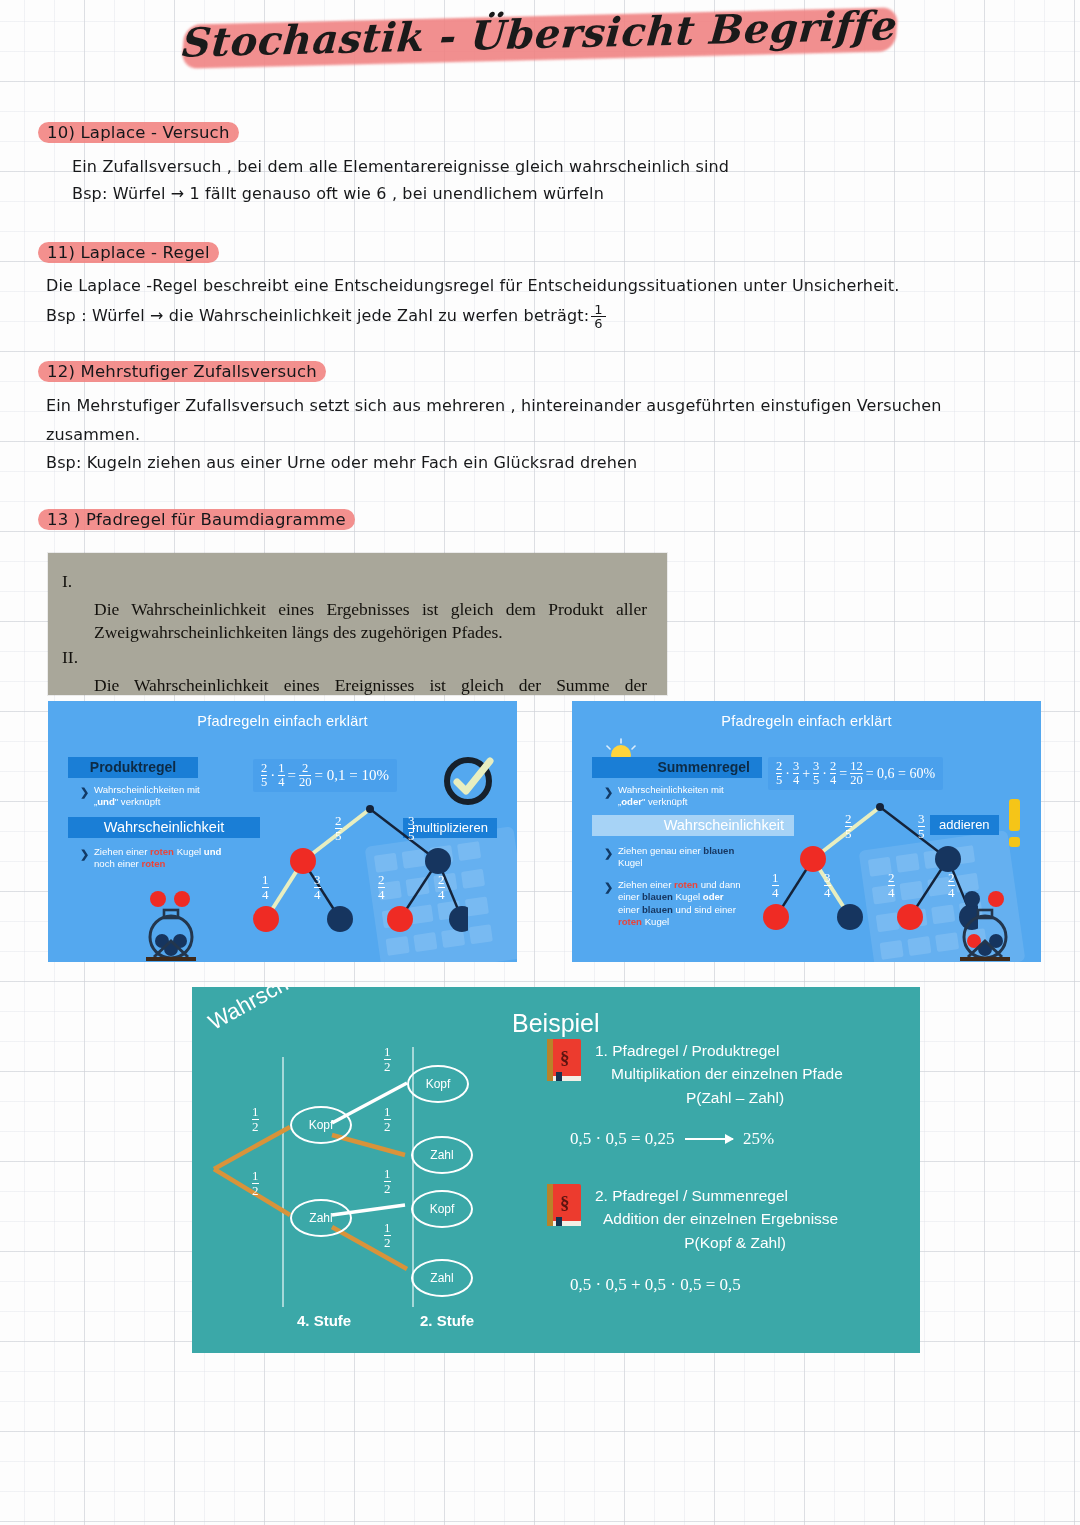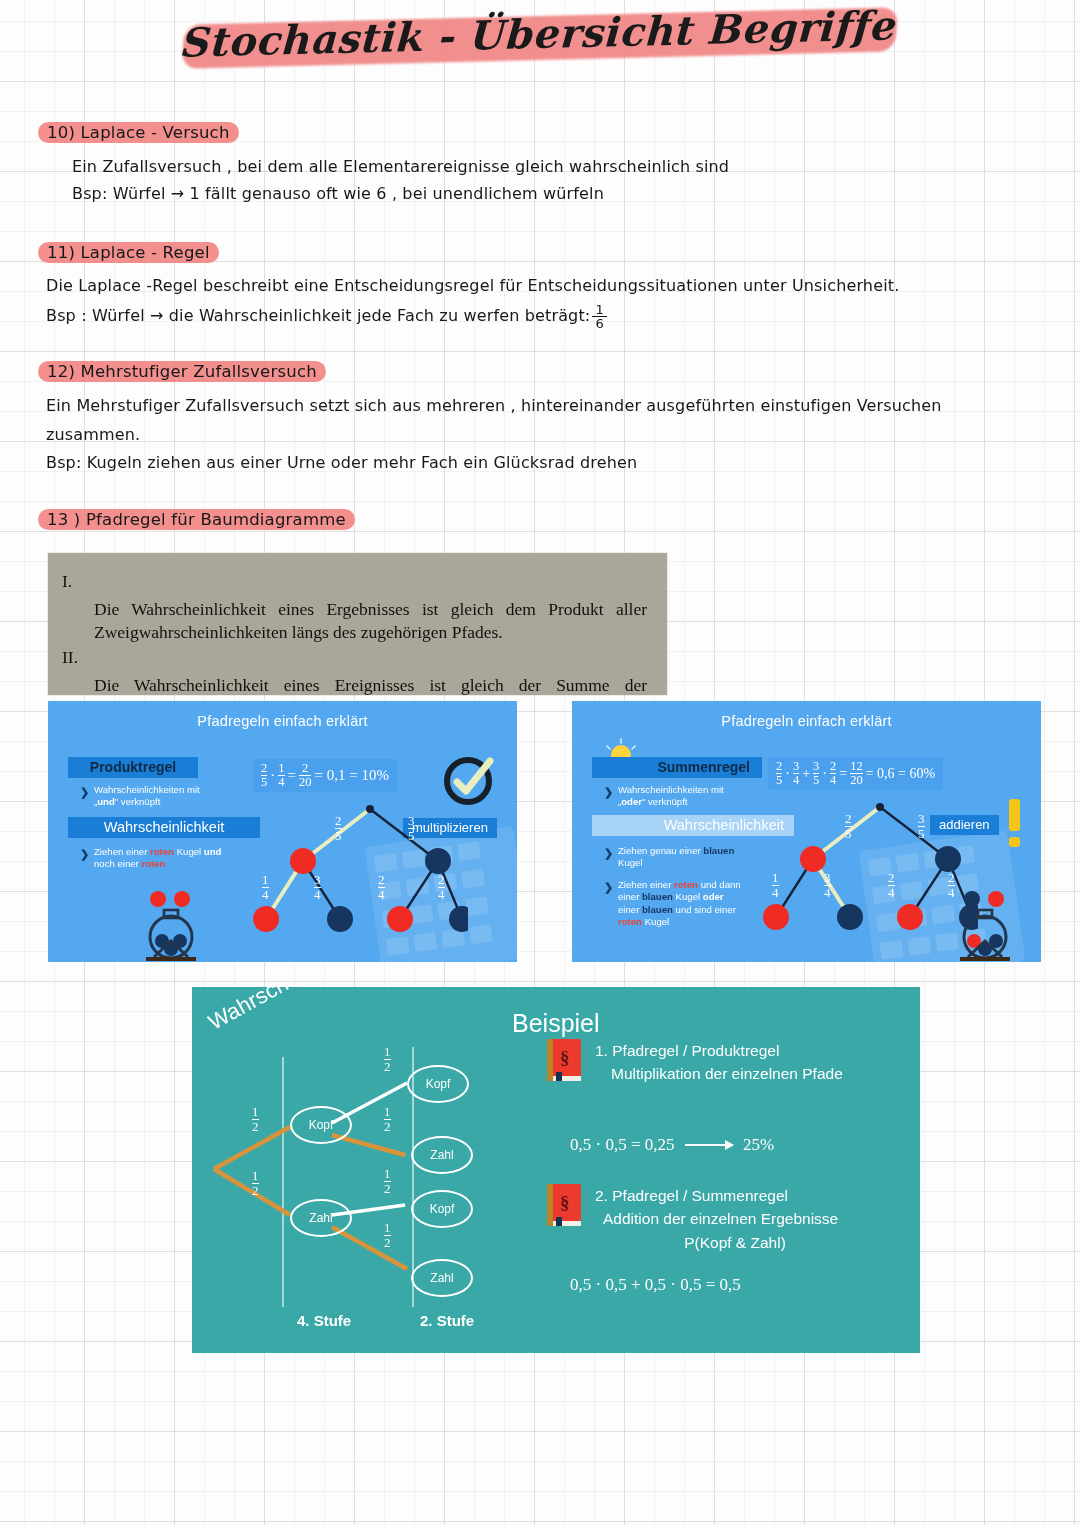--- a/index.html
+++ b/index.html
@@ -189,21 +189,21 @@
     <span>10) Laplace - Versuch</span>
   </div>
   <div class="body-line hw" style="left:72px;top:157px;">Ein Zufallsversuch , bei dem alle Elementarereignisse gleich wahrscheinlich sind</div>
   <div class="body-line hw" style="left:72px;top:184px;">Bsp: Würfel → 1 fällt genauso oft wie 6 , bei unendlichem würfeln</div>
 
   <div class="sec-head hw" style="left:38px;top:241px;">
     <span>11) Laplace  - Regel</span>
   </div>
   <div class="body-line hw" style="left:46px;top:276px;">Die Laplace -Regel beschreibt eine Entscheidungsregel für Entscheidungssituationen unter Unsicherheit.</div>
   <div class="body-line hw" style="left:46px;top:303px;">
-    <span>Bsp : Würfel → die Wahrscheinlichkeit jede Fach zu werfen beträgt:</span><span class="frac"><span class="n">1</span><span class="d">6</span></span>
+    <span>Bsp : Würfel → die Wahrscheinlichkeit jede Zahl zu werfen beträgt:</span><span class="frac"><span class="n">1</span><span class="d">6</span></span>
   </div>
 
   <div class="sec-head hw" style="left:38px;top:360px;">
     <span>12) Mehrstufiger Zufallsversuch</span>
   </div>
   <div class="body-line hw" style="left:46px;top:396px;">Ein Mehrstufiger Zufallsversuch setzt sich aus mehreren , hintereinander ausgeführten einstufigen Versuchen</div>
   <div class="body-line hw" style="left:46px;top:425px;">zusammen.</div>
   <div class="body-line hw" style="left:46px;top:453px;">Bsp: Kugeln ziehen aus einer Urne oder mehr Fach ein Glücksrad drehen</div>
 
   <div class="sec-head hw" style="left:38px;top:508px;">
@@ -543,22 +543,23 @@
     <div class="book" style="left:355px;top:52px;">
       <div class="spine"></div>
         <div class="cover"></div>
         <div class="para">§</div>
         <div class="pages"></div>
         <div class="mark"></div>
     </div>
     <div class="rule-row" style="left:403px;top:52px;width:320px;">
       <div class="rule-line">1. Pfadregel / Produktregel</div>
       <div class="rule-line" style="padding-left:16px;">Multiplikation der einzelnen Pfade</div>
-    </div>
-    <div class="eq-line" style="position:absolute;left:378px;top:148px;">
+      <div class="rule-line" style="text-align:center;padding-right:40px;">P(Zahl – Zahl)</div>
+    </div>
+    <div class="eq-line" style="position:absolute;left:378px;top:142px;">
       <span>0,5 · 0,5 = 0,25</span>
       <span class="arrow"></span>
       <span>25%</span>
     </div>
 
     <div class="book" style="left:355px;top:197px;">
       <div class="spine"></div>
         <div class="cover"></div>
         <div class="para">§</div>
         <div class="pages"></div>

